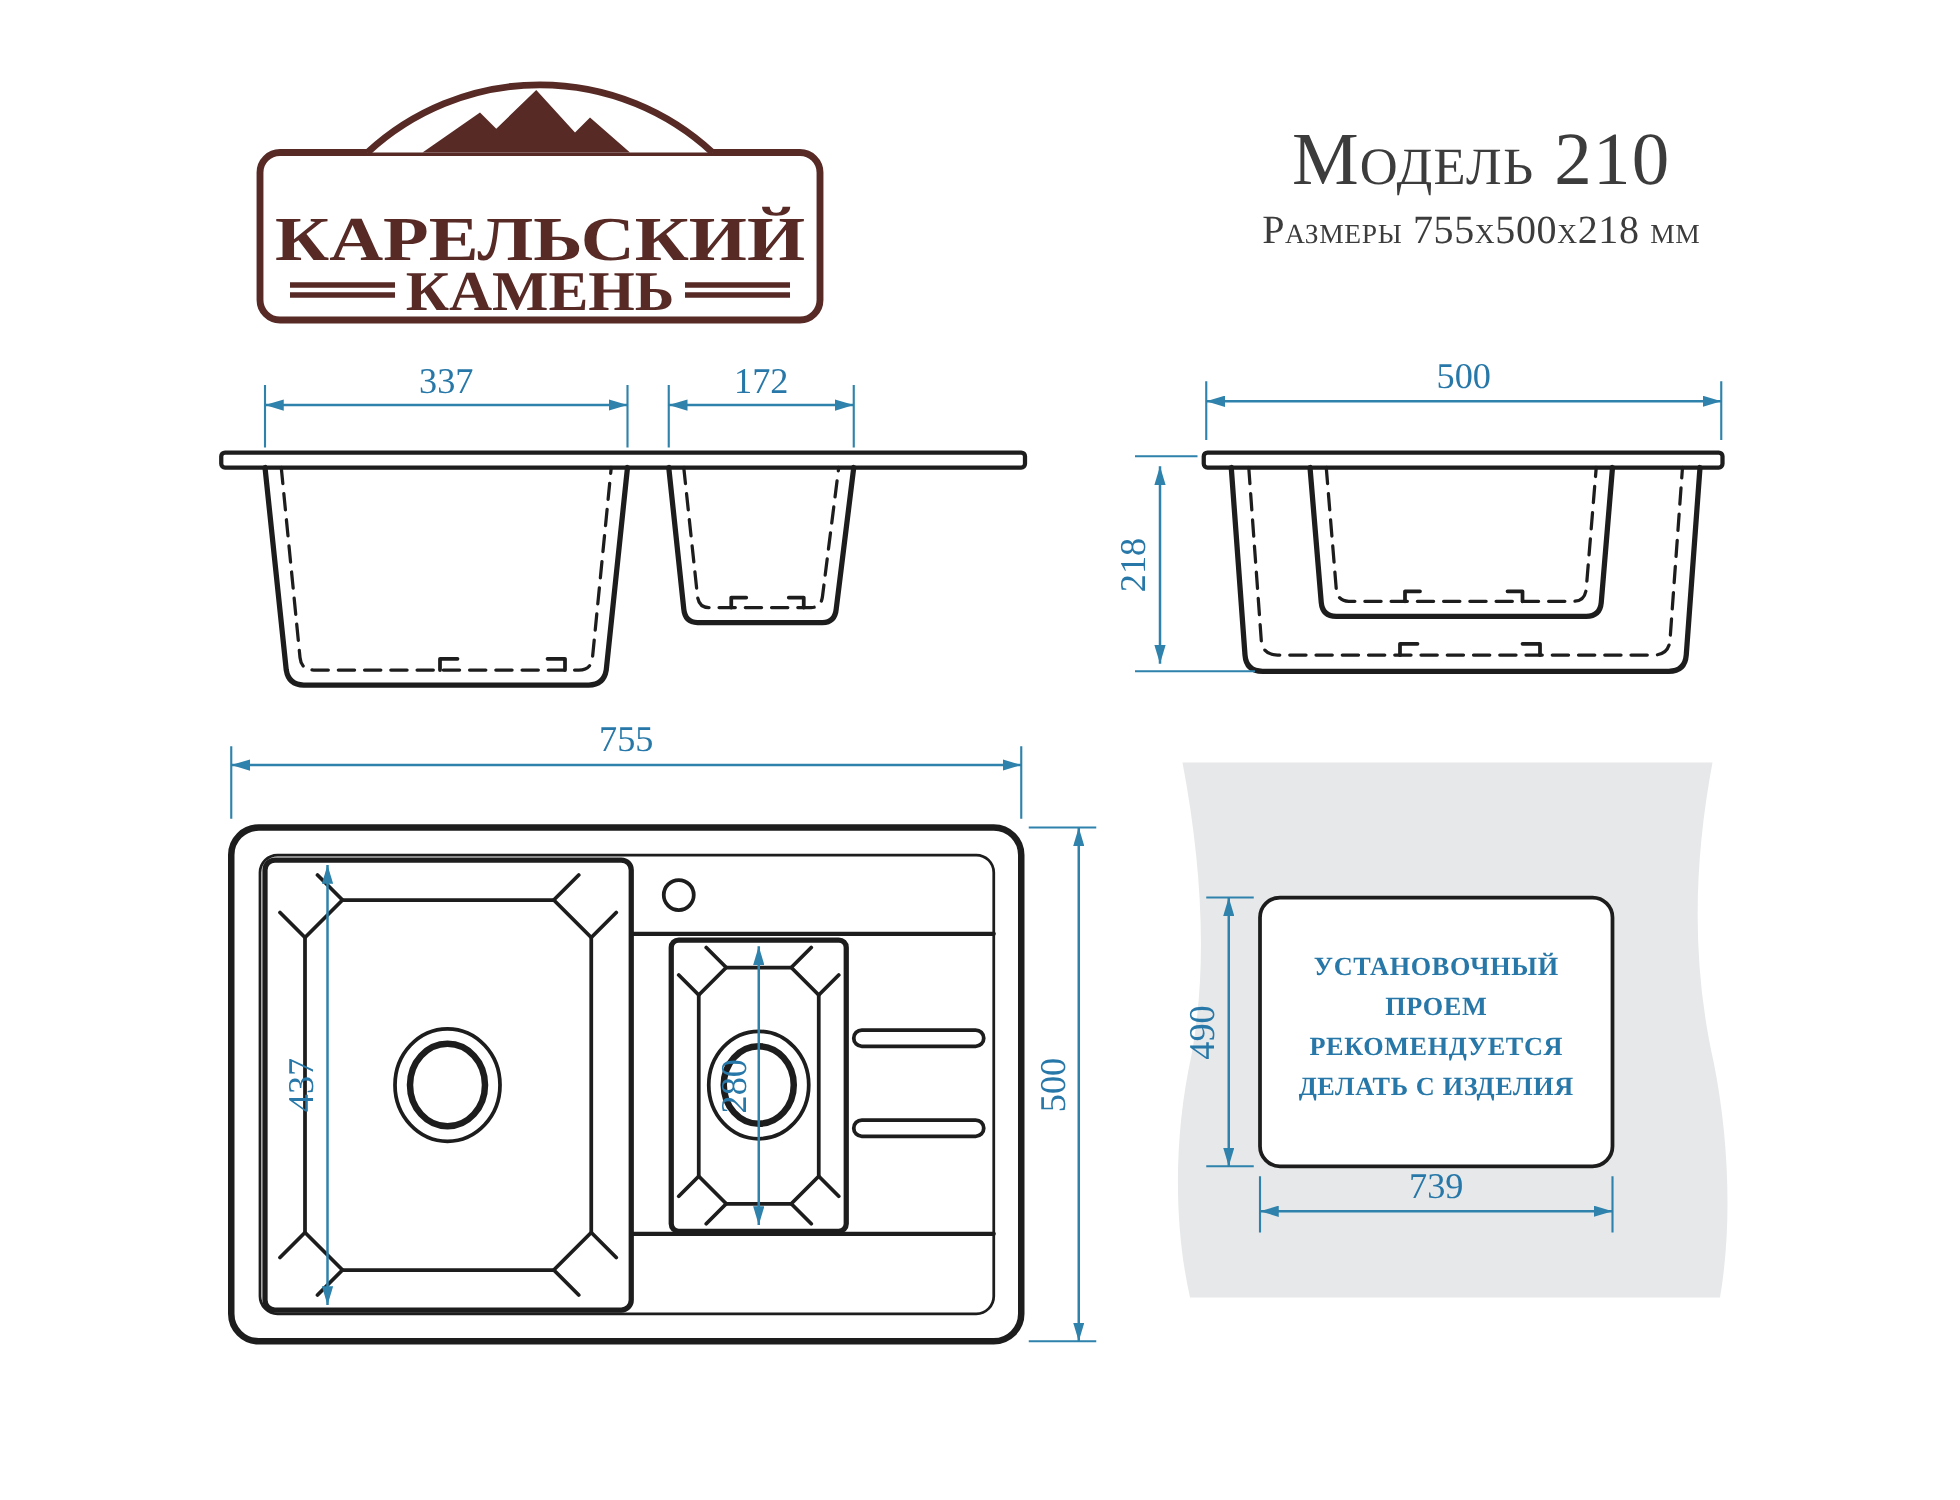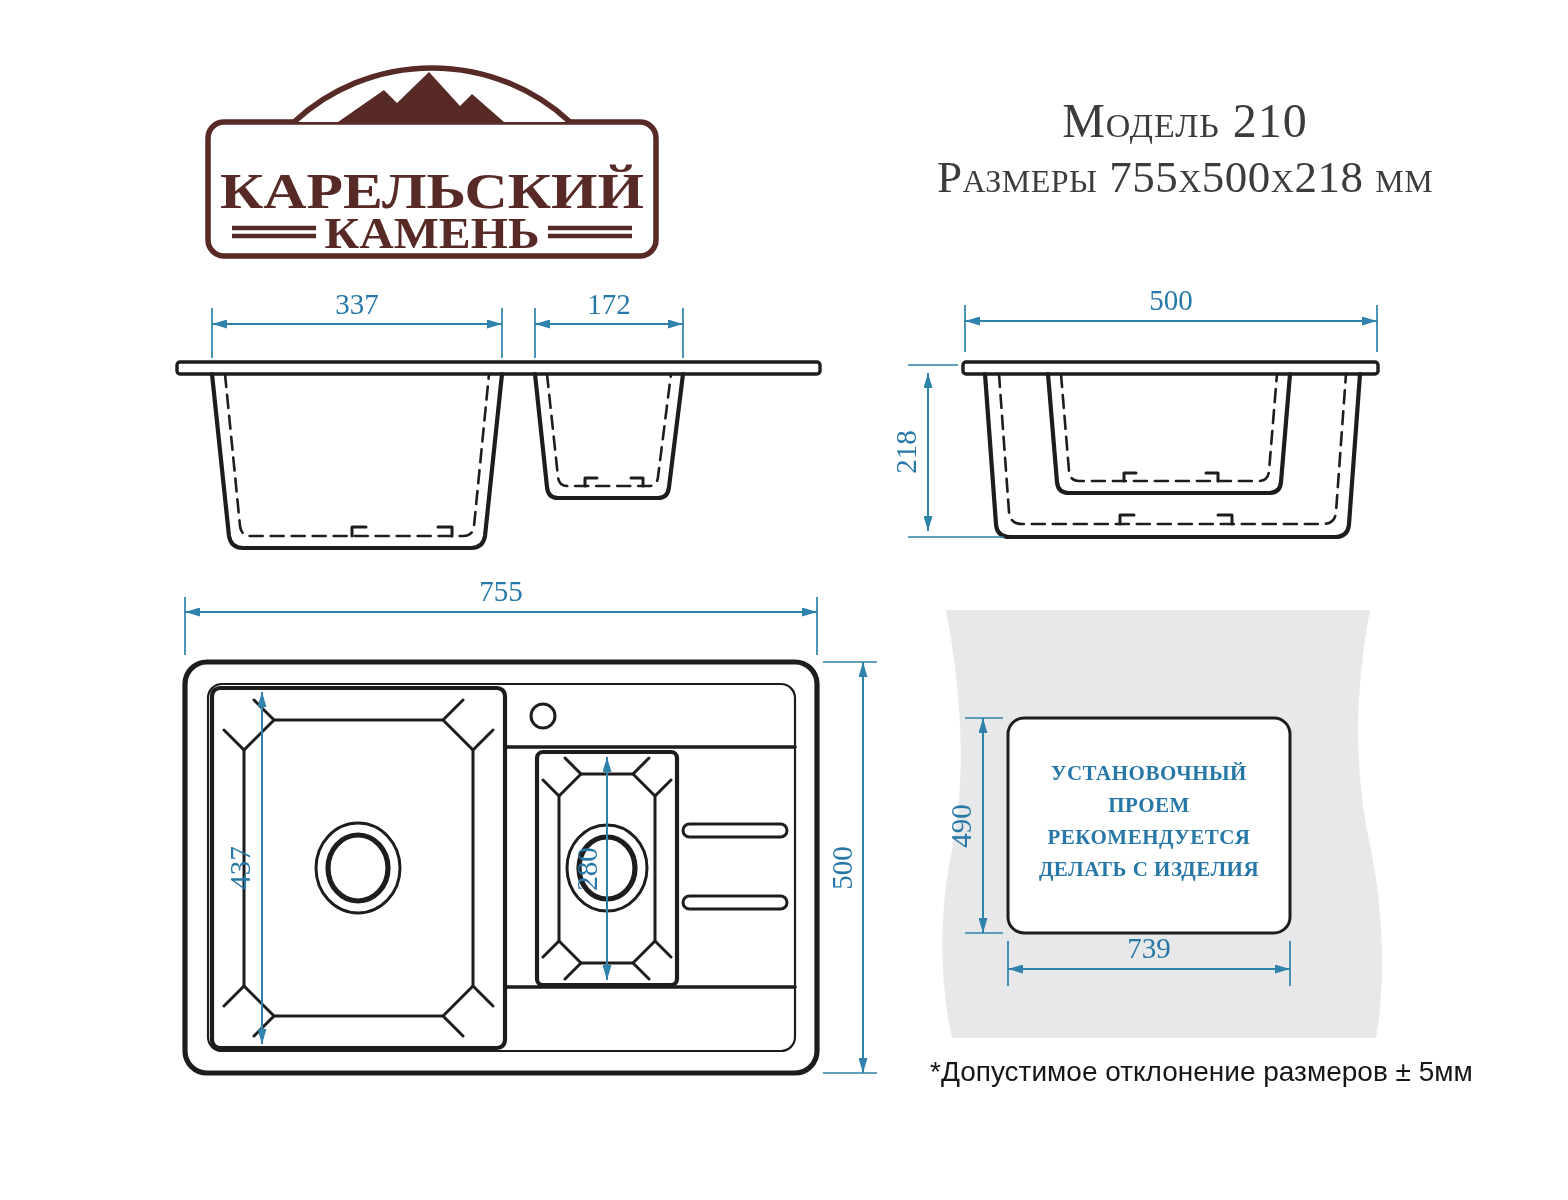--- a/index.html
+++ b/index.html
@@ -5,23 +5,23 @@
   html,body{margin:0;padding:0;background:#fff;}
   .page{position:relative;width:1568px;height:1200px;background:#fff;overflow:hidden;
         font-family:"Liberation Serif",serif;}
   .drawing-svg{position:absolute;left:0;top:0;}
 
   
   .logo{position:absolute;left:198px;top:60px;width:468px;height:205px;}
 
   
   .title-block{position:absolute;left:840px;top:96px;width:690px;text-align:center;color:#3c3c3c;}
-  .title-model{font-family:"Liberation Serif",serif;font-variant:small-caps;font-size:48px;
+  .title-model{font-family:"Liberation Serif",serif;font-variant:small-caps;font-size:60px;
                line-height:1.05;letter-spacing:1px;}
-  .title-dims{font-family:"Liberation Serif",serif;font-variant:small-caps;font-size:45px;
+  .title-dims{font-family:"Liberation Serif",serif;font-variant:small-caps;font-size:32px;
               line-height:1.05;margin-top:8px;letter-spacing:0.5px;}
 
   
   .note{position:absolute;left:930px;top:1056px;width:600px;
         font-family:"Liberation Sans",sans-serif;font-size:28px;color:#161616;}
 
   
   .k{stroke:#1d1d1d;fill:none;stroke-linecap:round;stroke-linejoin:round;}
   .w55{stroke-width:5.2;}
   .w4{stroke-width:4.2;}
@@ -178,15 +178,14 @@
       <text class="logotext" x="234" y="188" font-size="45" text-anchor="middle" textLength="215" lengthAdjust="spacingAndGlyphs">КАМЕНЬ</text>
       <path d="M34,168 H118 M34,176 H118 M350,168 H434 M350,176 H434" stroke="#572a26" stroke-width="4.5"></path>
     </svg>
   </div>
 
   <div class="title-block">
     <div class="title-model">Модель 210</div>
     <div class="title-dims">Размеры 755x500x218 мм</div>
   </div>
 
-  <div class="note">*Допустимое отклонение размеров ± 5мм</div>
 
 </div>
 
 </body></html>

